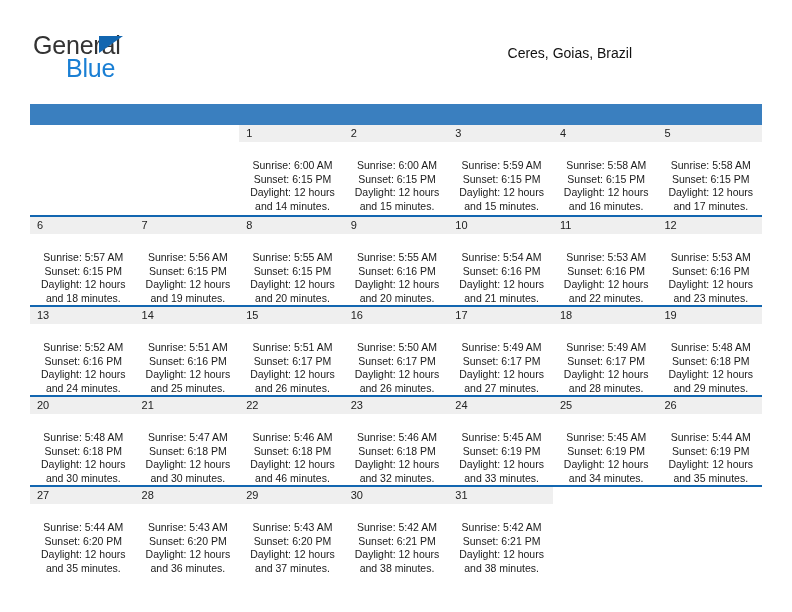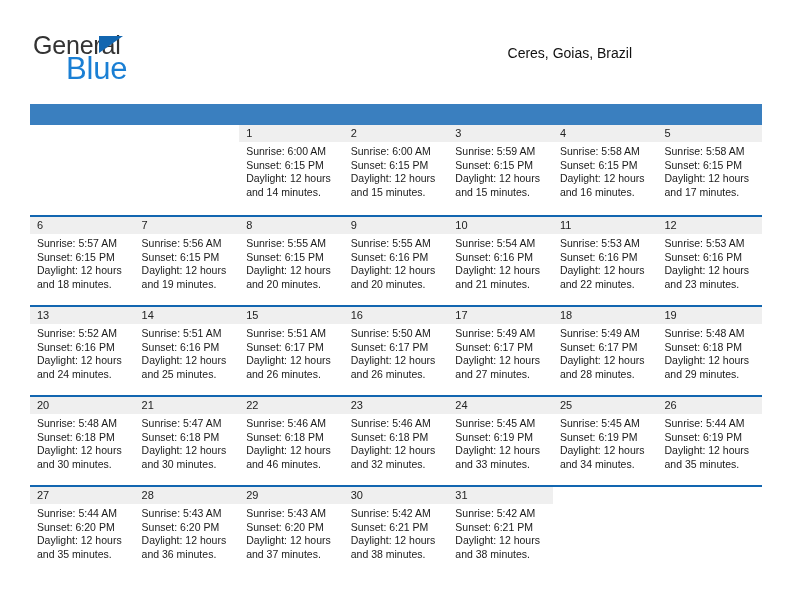--- a/index.html
+++ b/index.html
@@ -53,21 +53,21 @@
     width: 0;
     height: 0;
     border-left: 24px solid #1266b0;
     border-bottom: 17px solid transparent;
     border-top: 0 solid transparent;
   }
   .logo-blue {
     position: absolute;
     left: 33px;
     top: 23px;
-    font-size: 31px;
+    font-size: 25px;
     letter-spacing: -0.2px;
     color: #1a7fd4;
     line-height: 25px;
   }
 
   .title-block {
     position: absolute;
     right: 40px;
     top: 30px;
     text-align: right;
@@ -139,24 +139,25 @@
     color: #222222;
     box-sizing: border-box;
   }
   .day.blank {
     background: #ffffff;
   }
   .day.blank .day-num {
     background: transparent;
   }
   .day-lines {
-    padding: 3px 5px 0 7px;
+    padding: 17px 5px 0 7px;
     font-size: 10.5px;
     line-height: 13.6px;
     color: #1a1a1a;
+    text-align: center;
   }
   .day-lines div {
     white-space: nowrap;
   }
 </style>
 </head>
 <body>
 
 <div class="page">
 

